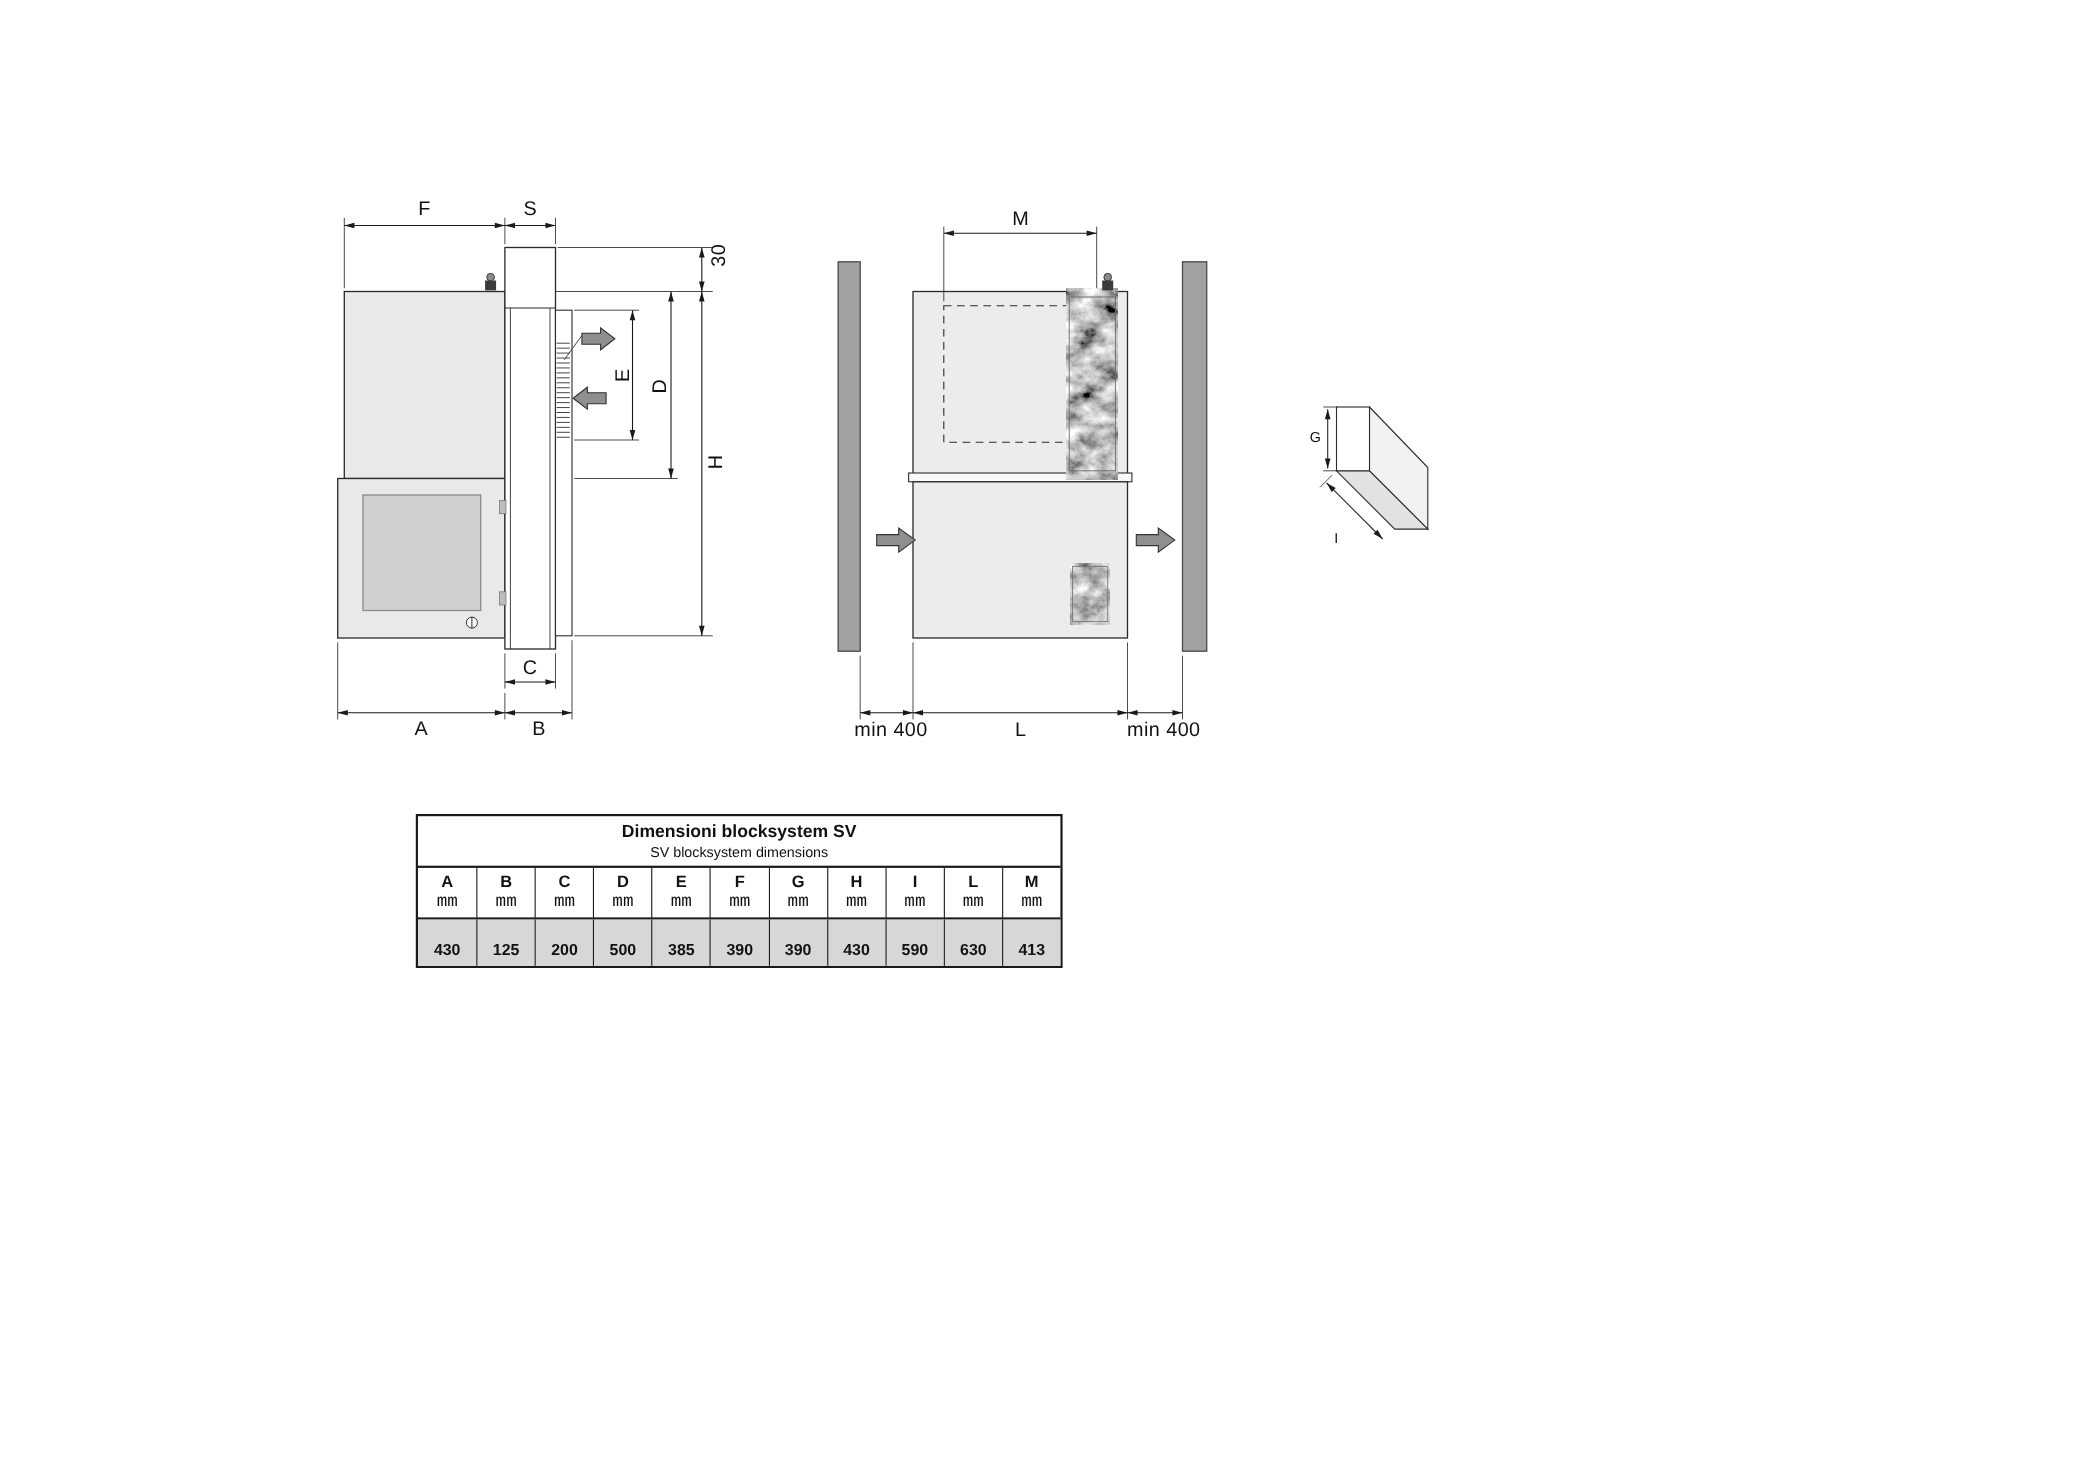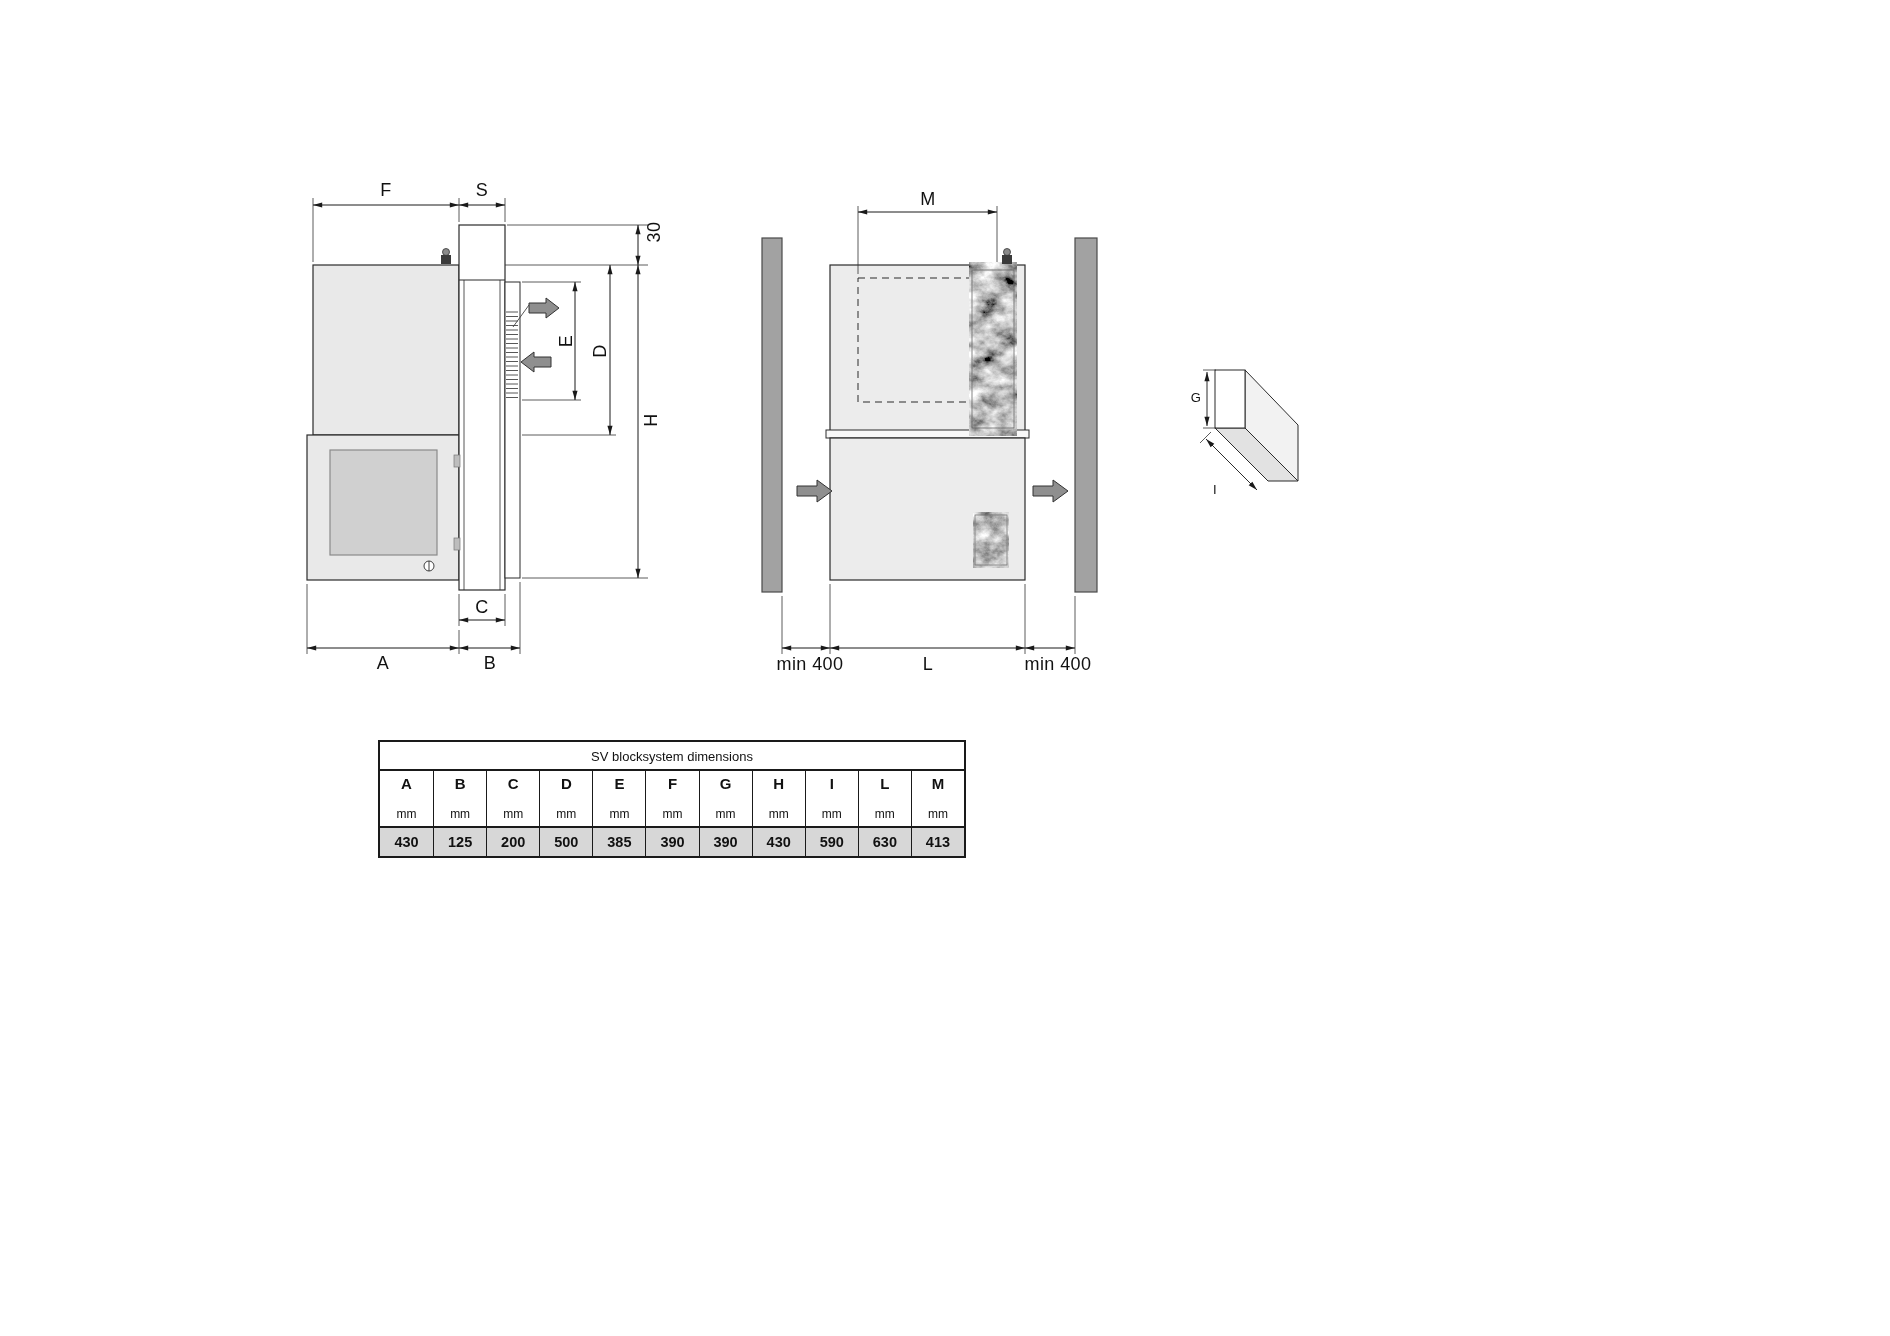--- a/index.html
+++ b/index.html
@@ -20,22 +20,22 @@
     position:absolute; left:378px; top:740px; width:588px;
     border:2px solid #1a1a1a; background:#fff;
   }
   .tbl-head { text-align:center; padding:6px 4px 5px; border-bottom:2px solid #1a1a1a; }
   .tbl-title { font-size:16px; font-weight:bold; }
   .tbl-subtitle { font-size:13px; margin-top:1px; }
   .tbl-cols { display:grid; grid-template-columns:repeat(11, 1fr); }
   .hcell { border-left:1px solid #1a1a1a; border-bottom:2px solid #1a1a1a; text-align:center; padding:4px 0 5px; }
   .hcell:first-child { border-left:none; }
   .hletter { font-weight:bold; font-size:15px; }
-  .hunit { font-size:12px; margin-top:15px; }
-  .vcell { border-left:1px solid #1a1a1a; text-align:center; padding:6px 0 6px; font-size:14.5px; font-weight:bold; background:#d7d7d7; }
+  .hunit { font-size:16px; margin-top:1px;font-family:Liberation Mono, monospace; }
+  .vcell { border-left:1px solid #1a1a1a; text-align:center; padding:20px 0 6px; font-size:14.5px; font-weight:bold; background:#d7d7d7; }
   .vcell:first-child { border-left:none; }
 </style>
 </head>
 <body>
 
 <div class="stage">
 
   <svg class="line-art" width="1890" height="1336" viewBox="0 0 1890 1336">
     <defs>
       <marker id="da" viewBox="0 0 12 12" refX="11" refY="6" markerWidth="11" markerHeight="11" orient="auto-start-reverse">
@@ -183,20 +183,21 @@
   <div class="lbl" style="left:928px; top:199px;">M</div>
   <div class="lbl" style="left:810px; top:664px;">min 400</div>
   <div class="lbl" style="left:928px; top:664px;">L</div>
   <div class="lbl" style="left:1058px; top:664px;">min 400</div>
 
   <div class="lbl small" style="left:1196px; top:397px;">G</div>
   <div class="lbl small" style="left:1215px; top:489px;">I</div>
 
   <div class="dim-table">
     <div class="tbl-head">
+      <div class="tbl-title">Dimensioni blocksystem SV</div>
       <div class="tbl-subtitle">SV blocksystem dimensions</div>
     </div>
     <div class="tbl-cols">
       <div class="hcell">
           <div class="hletter">A</div>
           <div class="hunit">mm</div>
         </div>
       <div class="hcell">
           <div class="hletter">B</div>
           <div class="hunit">mm</div>

